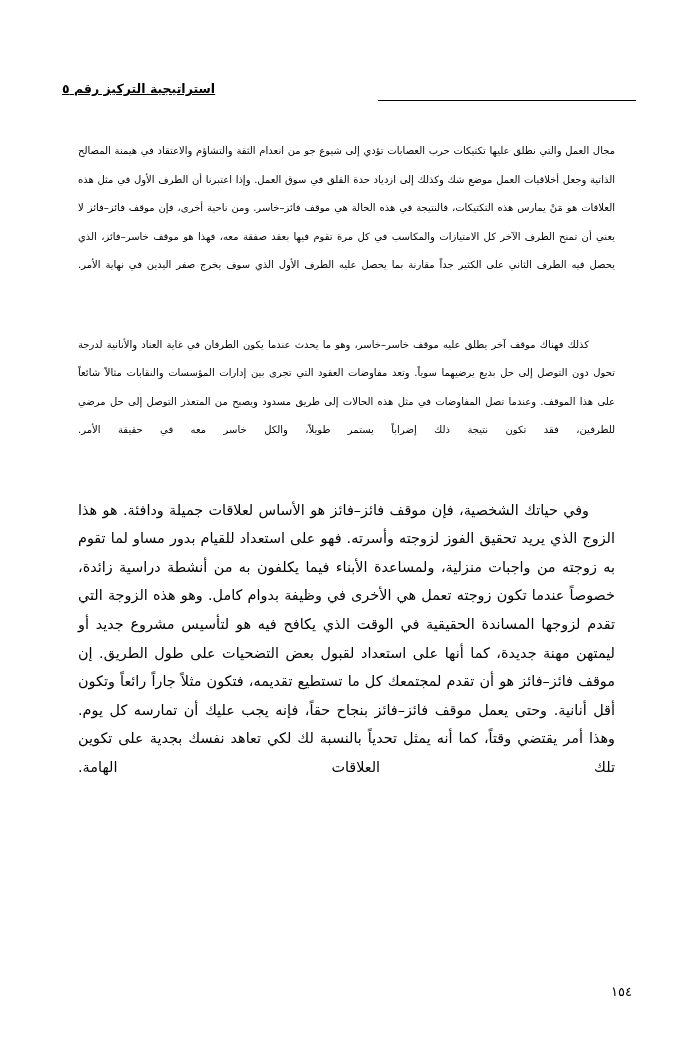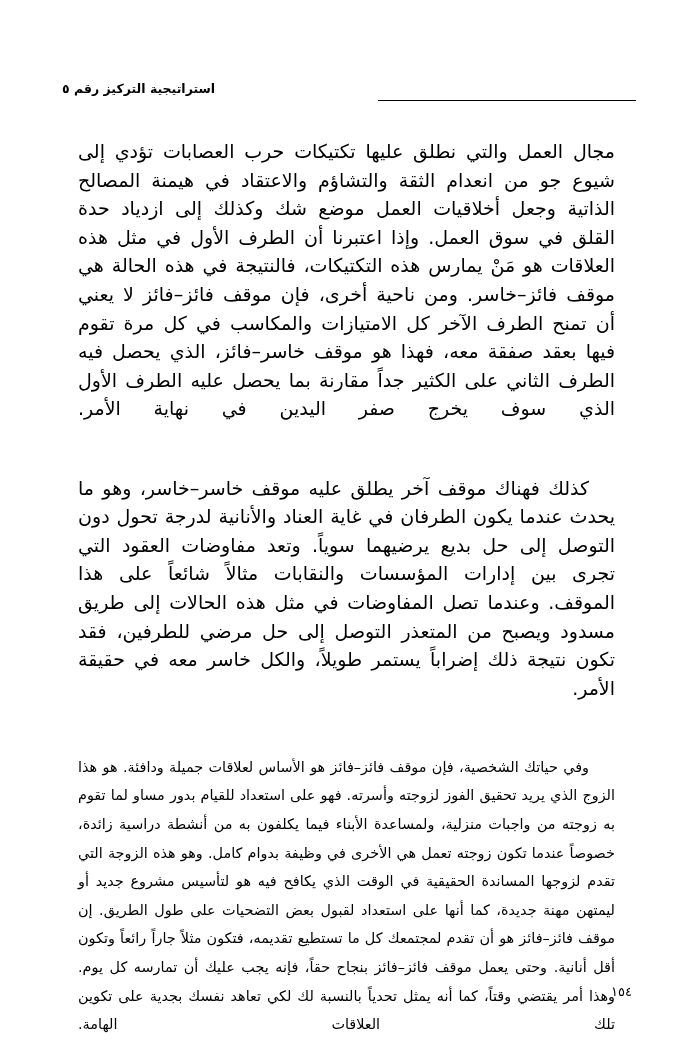--- a/index.html
+++ b/index.html
@@ -31,20 +31,21 @@
   }
 
   .header-title {
     display: inline-block;
     font-size: 12.5px;
     font-weight: bold;
     letter-spacing: 0px;
     line-height: 1.2;
     padding-bottom: 3px;
     white-space: nowrap;
+    text-decoration: underline;
   }
 
   .header-rule {
     position: absolute;
     top: 100px;
     right: 62px;
     width: 258px;
     height: 1px;
     background: #000000;
   }
@@ -54,21 +55,21 @@
     position: absolute;
     top: 137px;
     right: 83px;
     left: 78px;
   }
 
   .para {
     direction: rtl;
     text-align: justify;
     text-justify: inter-word;
-    font-size: 19px;
+    font-size: 10px;
     line-height: 28.6px;
     margin: 0 0 22px 0;
     text-indent: 26px;
     word-spacing: 0.5px;
   }
 
   .para.first {
     text-indent: 0;
   }
 

